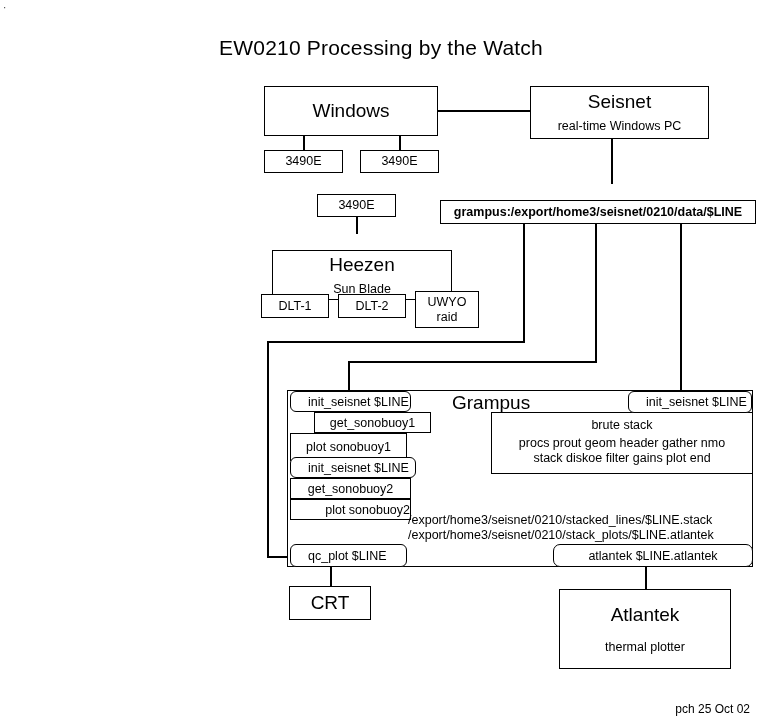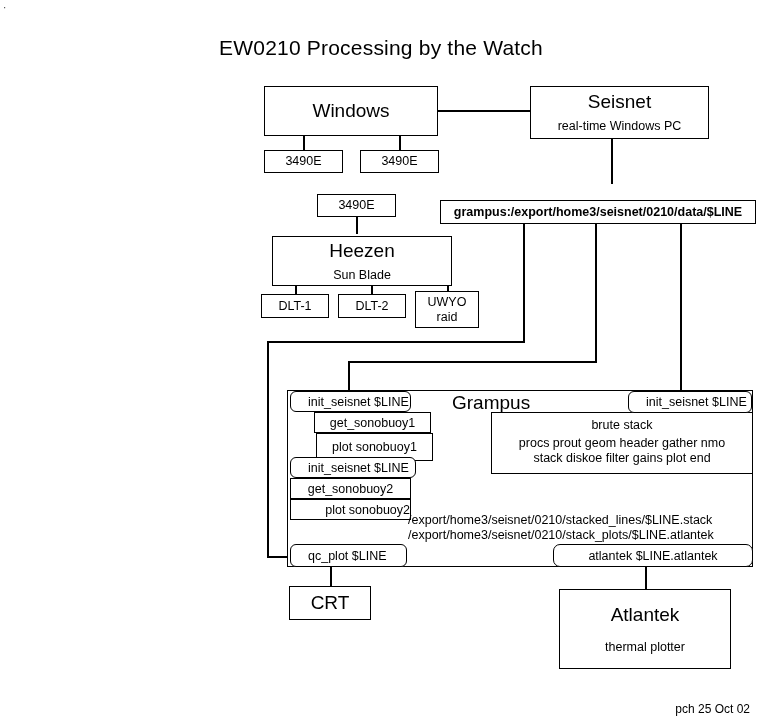--- a/index.html
+++ b/index.html
@@ -129,21 +129,21 @@
   <div class="box" style="left:440px; top:200px; width:316px; height:24px;font-weight:bold;">
     <span class="t-sm">grampus:/export/home3/seisnet/0210/data/$LINE</span>
   </div>
 
   <div class="box" style="left:317px; top:194px; width:79px; height:23px;">
     <span class="t-sm">3490E</span>
   </div>
 
   <div class="line vline" style="left:356px; top:217px; height:17px;"></div>
 
-  <div class="box" style="left:272px; top:236px; width:180px; height:50px;">
+  <div class="box" style="left:272px; top:250px; width:180px; height:50px;">
     <span class="t-big">Heezen</span>
     <span class="t-sm sub">Sun Blade</span>
   </div>
 
   <div class="line vline" style="left:295px; top:284px; height:10px;"></div>
   <div class="line vline" style="left:371px; top:284px; height:10px;"></div>
   <div class="line vline" style="left:447px; top:284px; height:10px;"></div>
 
   <div class="box" style="left:261px; top:294px; width:68px; height:24px;">
     <span class="t-sm">DLT-1</span>
@@ -170,21 +170,21 @@
   <div class="box" style="left:287px; top:390px; width:466px; height:177px; display:block;"></div>
 
   <div class="container-label" style="left:452px; top:392px;">Grampus</div>
 
   <div class="stackbox left-align" style="left:290px; top:391px; width:121px; height:21px;">
     <span>init_seisnet  $LINE</span>
   </div>
   <div class="stackbox" style="left:290px; top:412px; width:117px; height:21px;margin-left:24px;">
     <span>get_sonobuoy1</span>
   </div>
-  <div class="stackbox" style="left:290px; top:433px; width:117px; height:28px;margin-left:26px;">
+  <div class="stackbox" style="left:290px; top:433px; width:117px; height:28px;">
     <span>plot sonobuoy1</span>
   </div>
 
   <div class="stackbox left-align" style="left:290px; top:457px; width:126px; height:21px;">
     <span>init_seisnet $LINE</span>
   </div>
   <div class="stackbox" style="left:290px; top:478px; width:121px; height:21px;">
     <span>get_sonobuoy2</span>
   </div>
   <div class="stackbox" style="left:290px; top:499px; width:121px; height:21px;justify-content:flex-end;">

